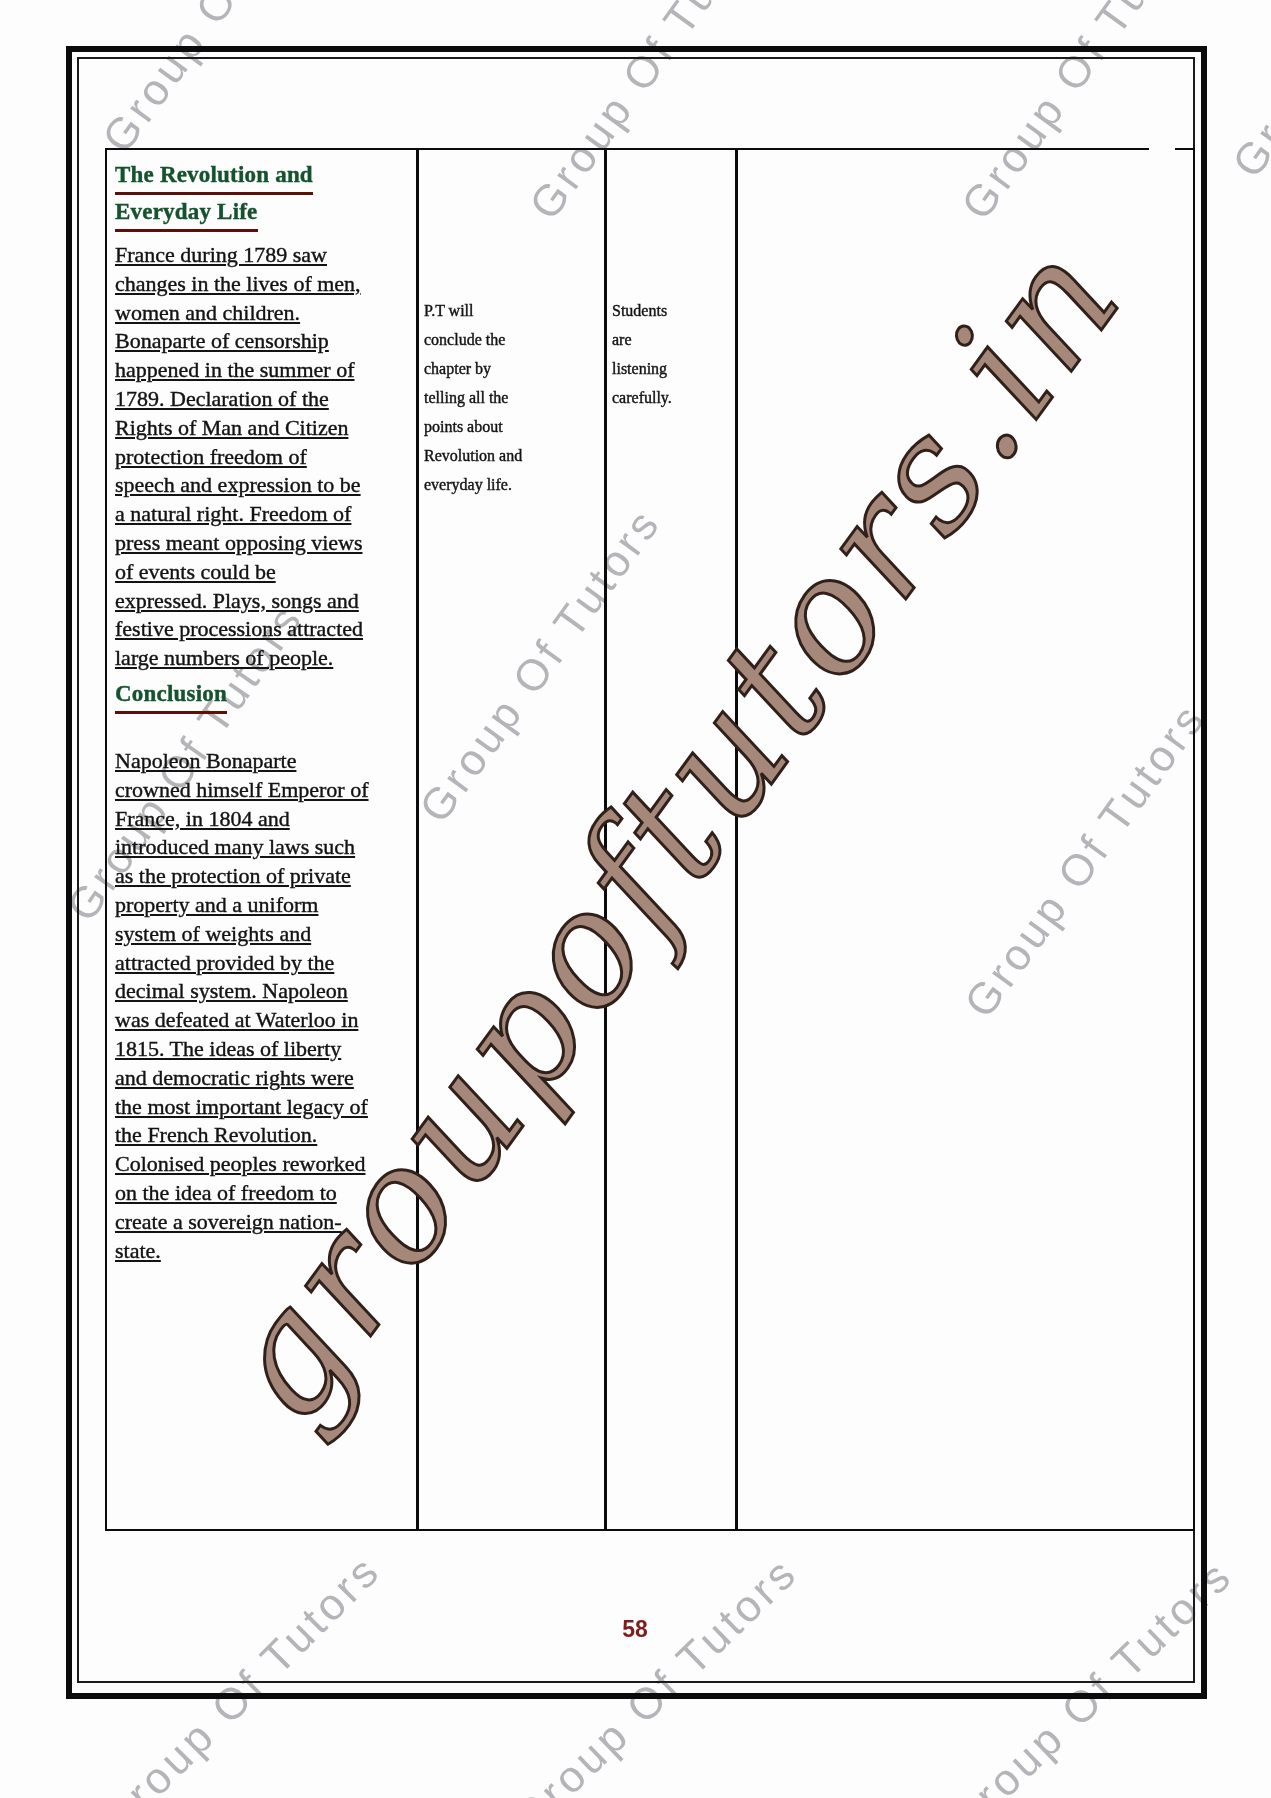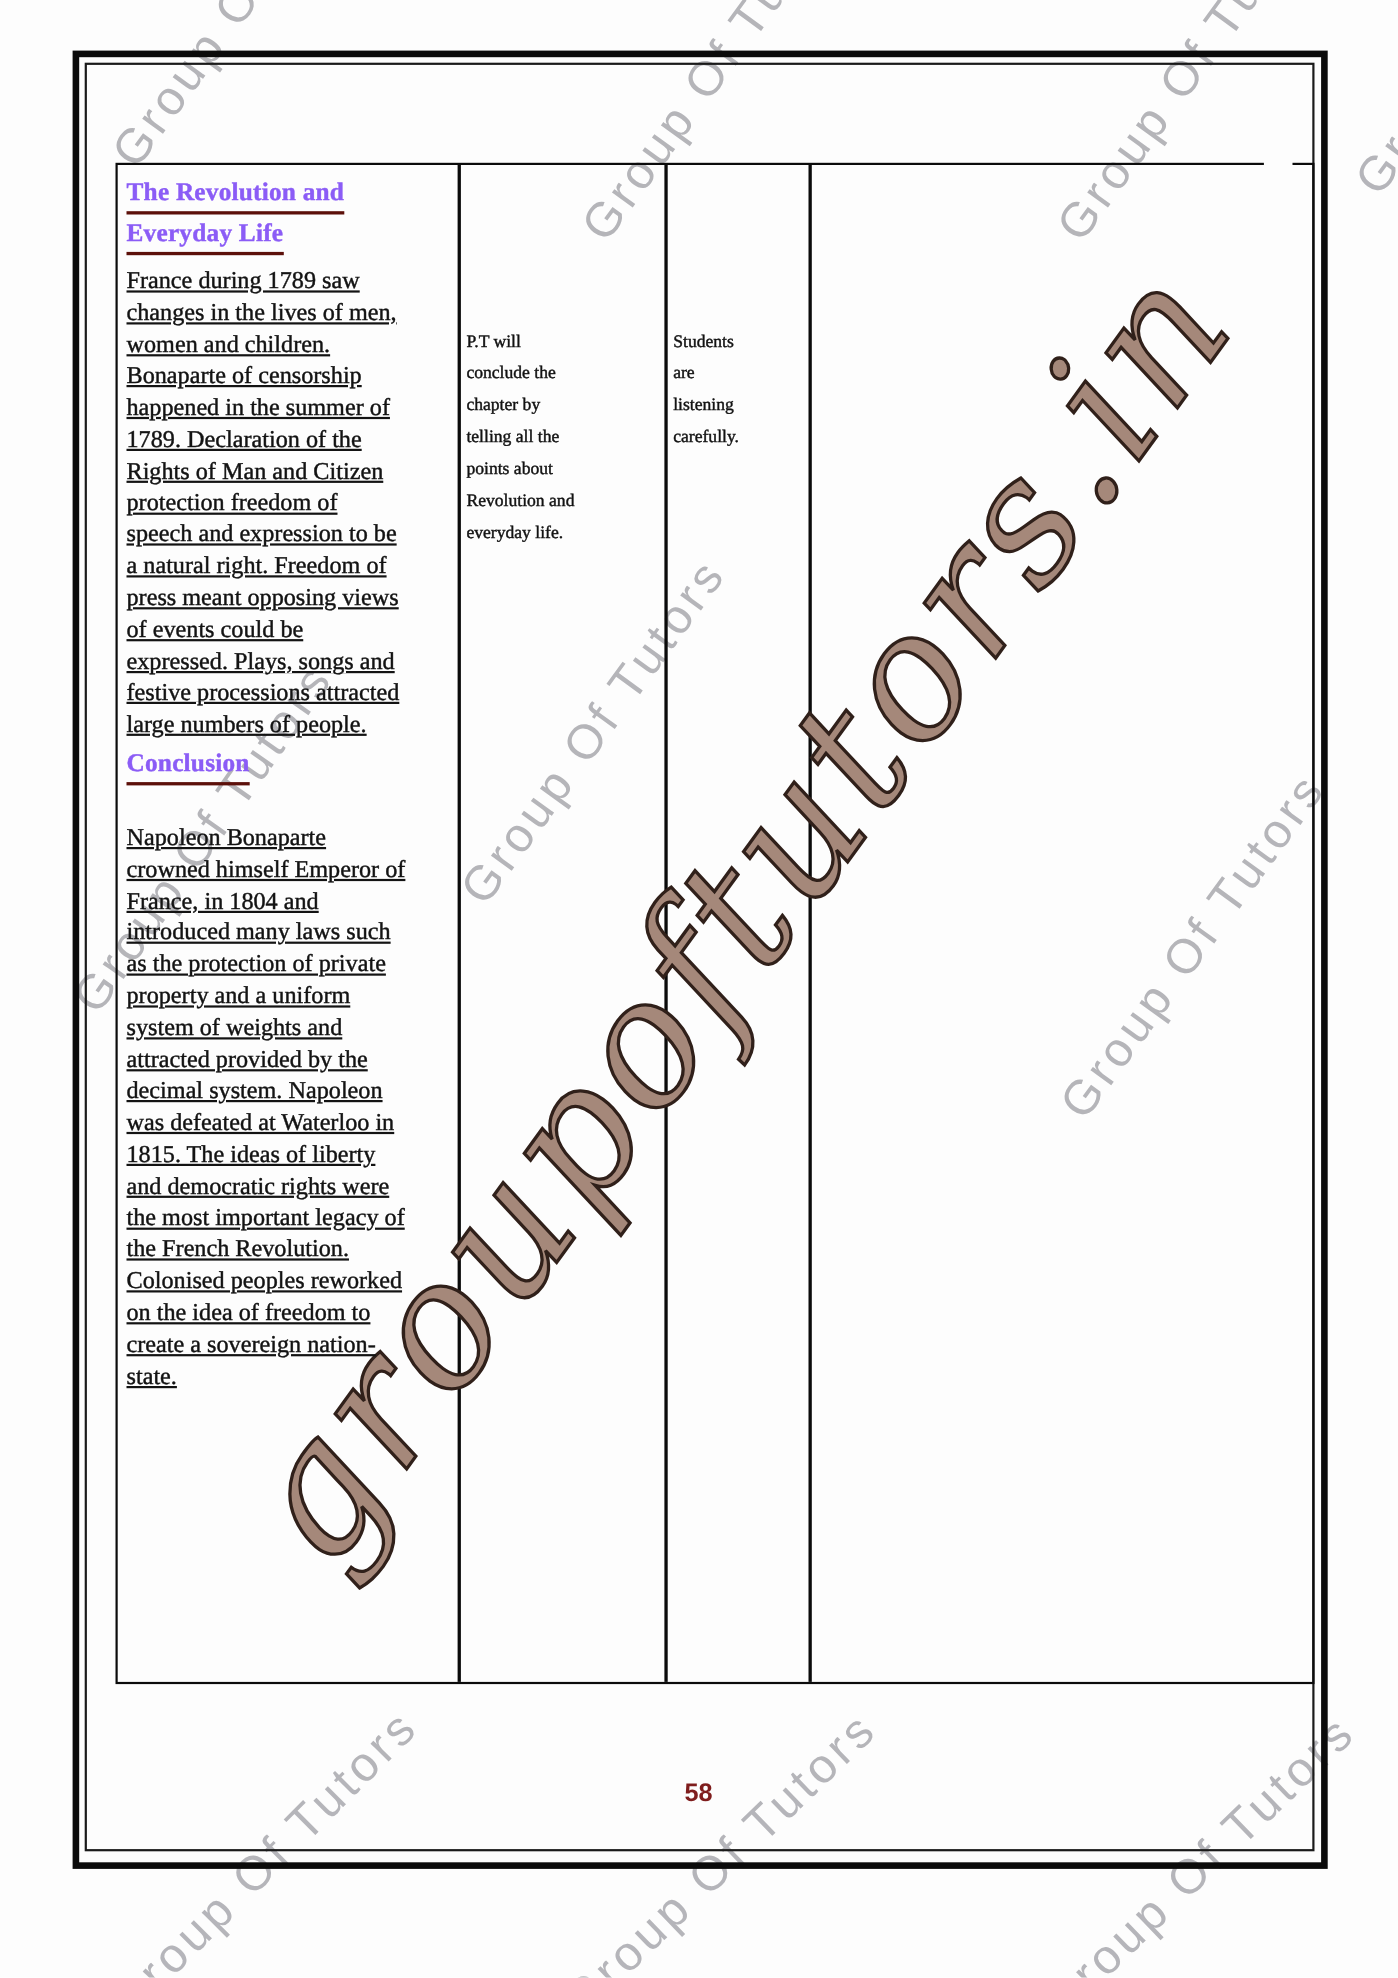--- a/index.html
+++ b/index.html
@@ -39,21 +39,21 @@
   }
   .vline{ position:absolute; z-index:4; top:150px; height:1379px; width:2.5px; background:#0b0b0b; }
   .vline.d1{ left:416px; } .vline.d2{ left:604px; } .vline.d3{ left:735px; }
   .border-gap{ position:absolute; z-index:5; left:1149px; top:146px; width:26px; height:8px; background:#fdfdfd; }
   
   .doc-text{ position:absolute; z-index:9; color:#131313; -webkit-text-stroke:.4px currentColor; }
   .para{ font-size:22px; line-height:28.8px; }
   .para div{ white-space:nowrap;text-decoration:underline; }
   .cell-note{ font-size:16px; line-height:29px; }
   .cell-note div{ white-space:nowrap; }
-  .red-heading{ font-size:23px; line-height:33px; font-weight:bold; color:#8b5cf6; letter-spacing:.2px; }
+  .red-heading{ font-size:23px; line-height:33px; font-weight:bold; color:#14532d; letter-spacing:.2px; }
   .red-heading div{ display:table; border-bottom:3.5px solid #5c100a; padding-bottom:1px; white-space:nowrap; }
   .col1{ left:115px; }
   .h1-block{ top:158px; }
   .p1-block{ top:241px; }
   .h2-block{ top:677px; }
   .p2-block{ top:747px; }
   .col2-block{ left:424px; top:296px; }
   .col3-block{ left:612px; top:296px; }
   .page-number{
     position:absolute; z-index:9; left:598px; top:1616px; width:74px;

